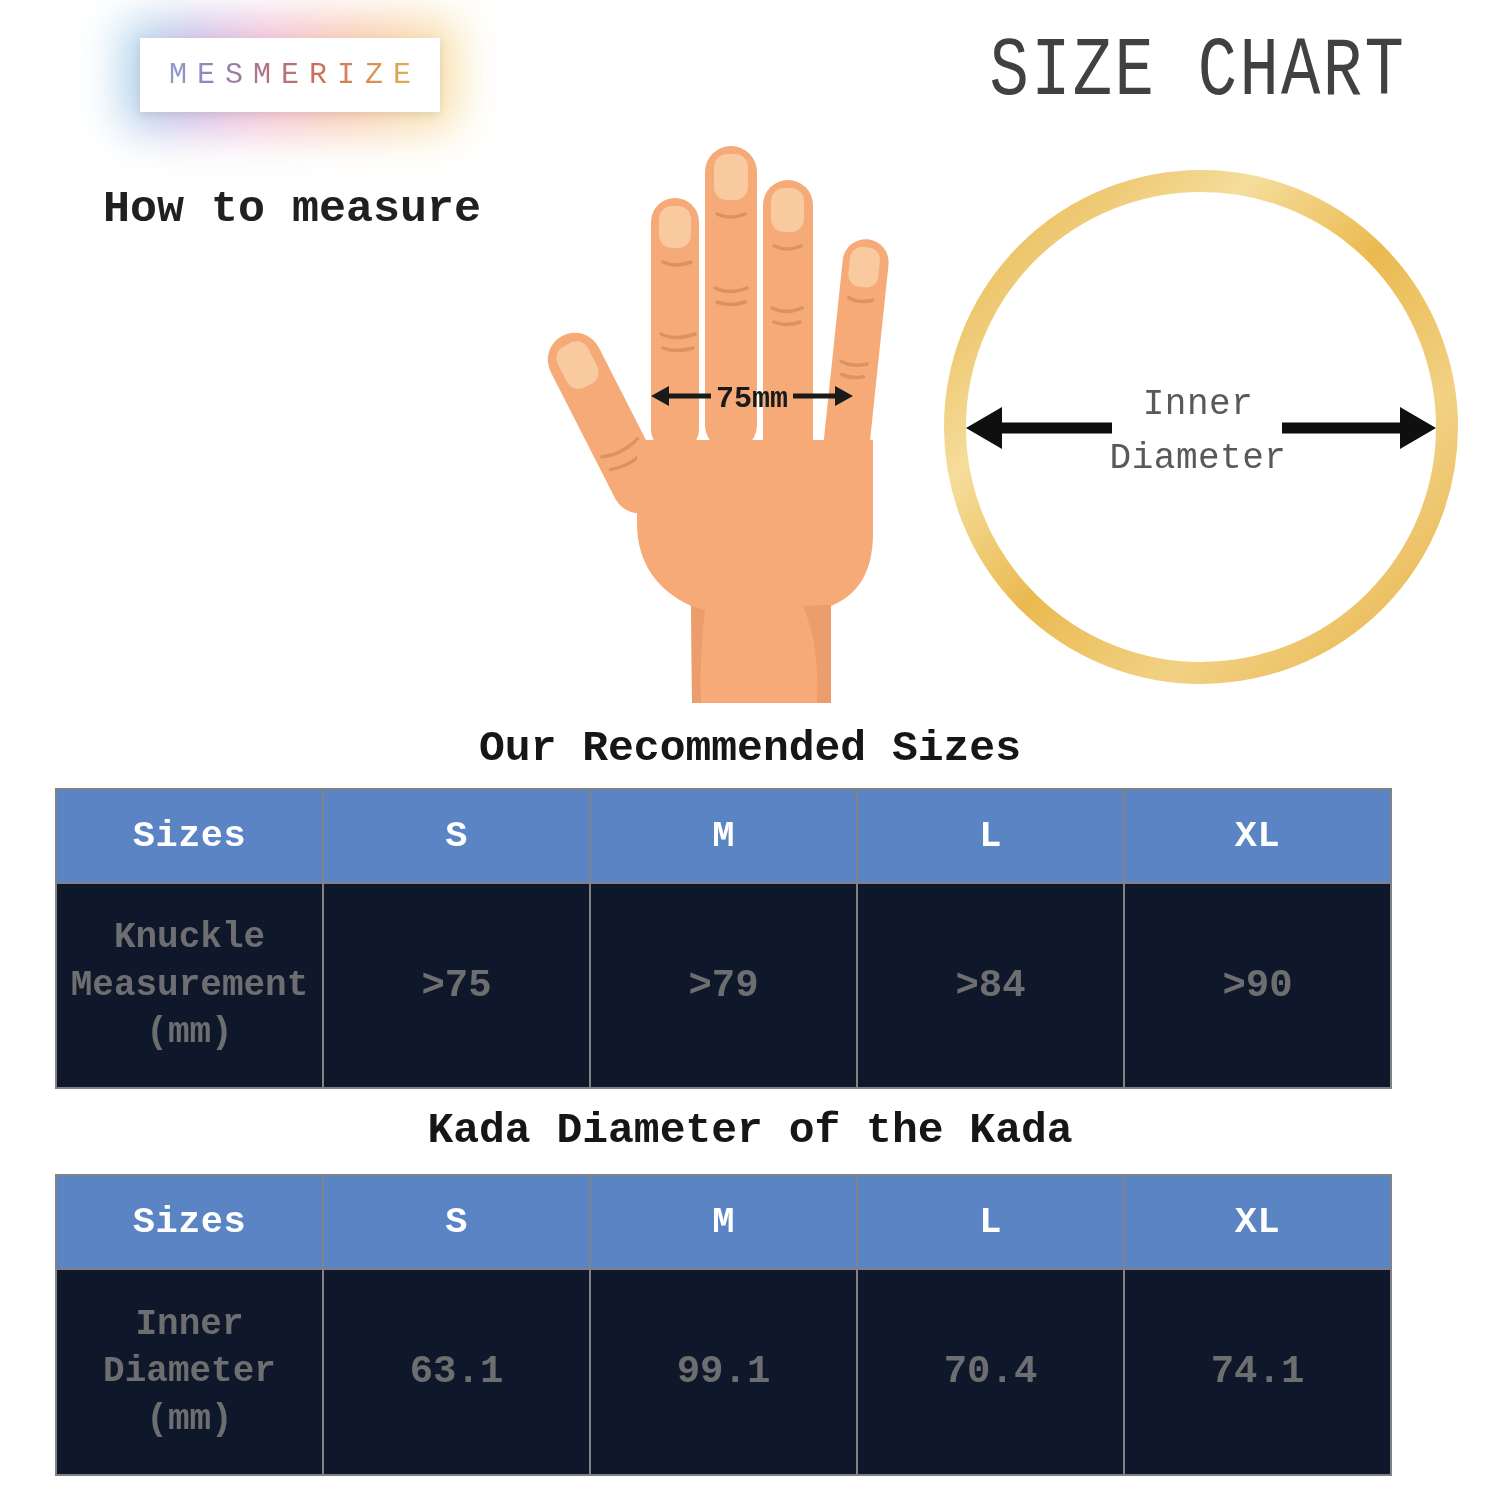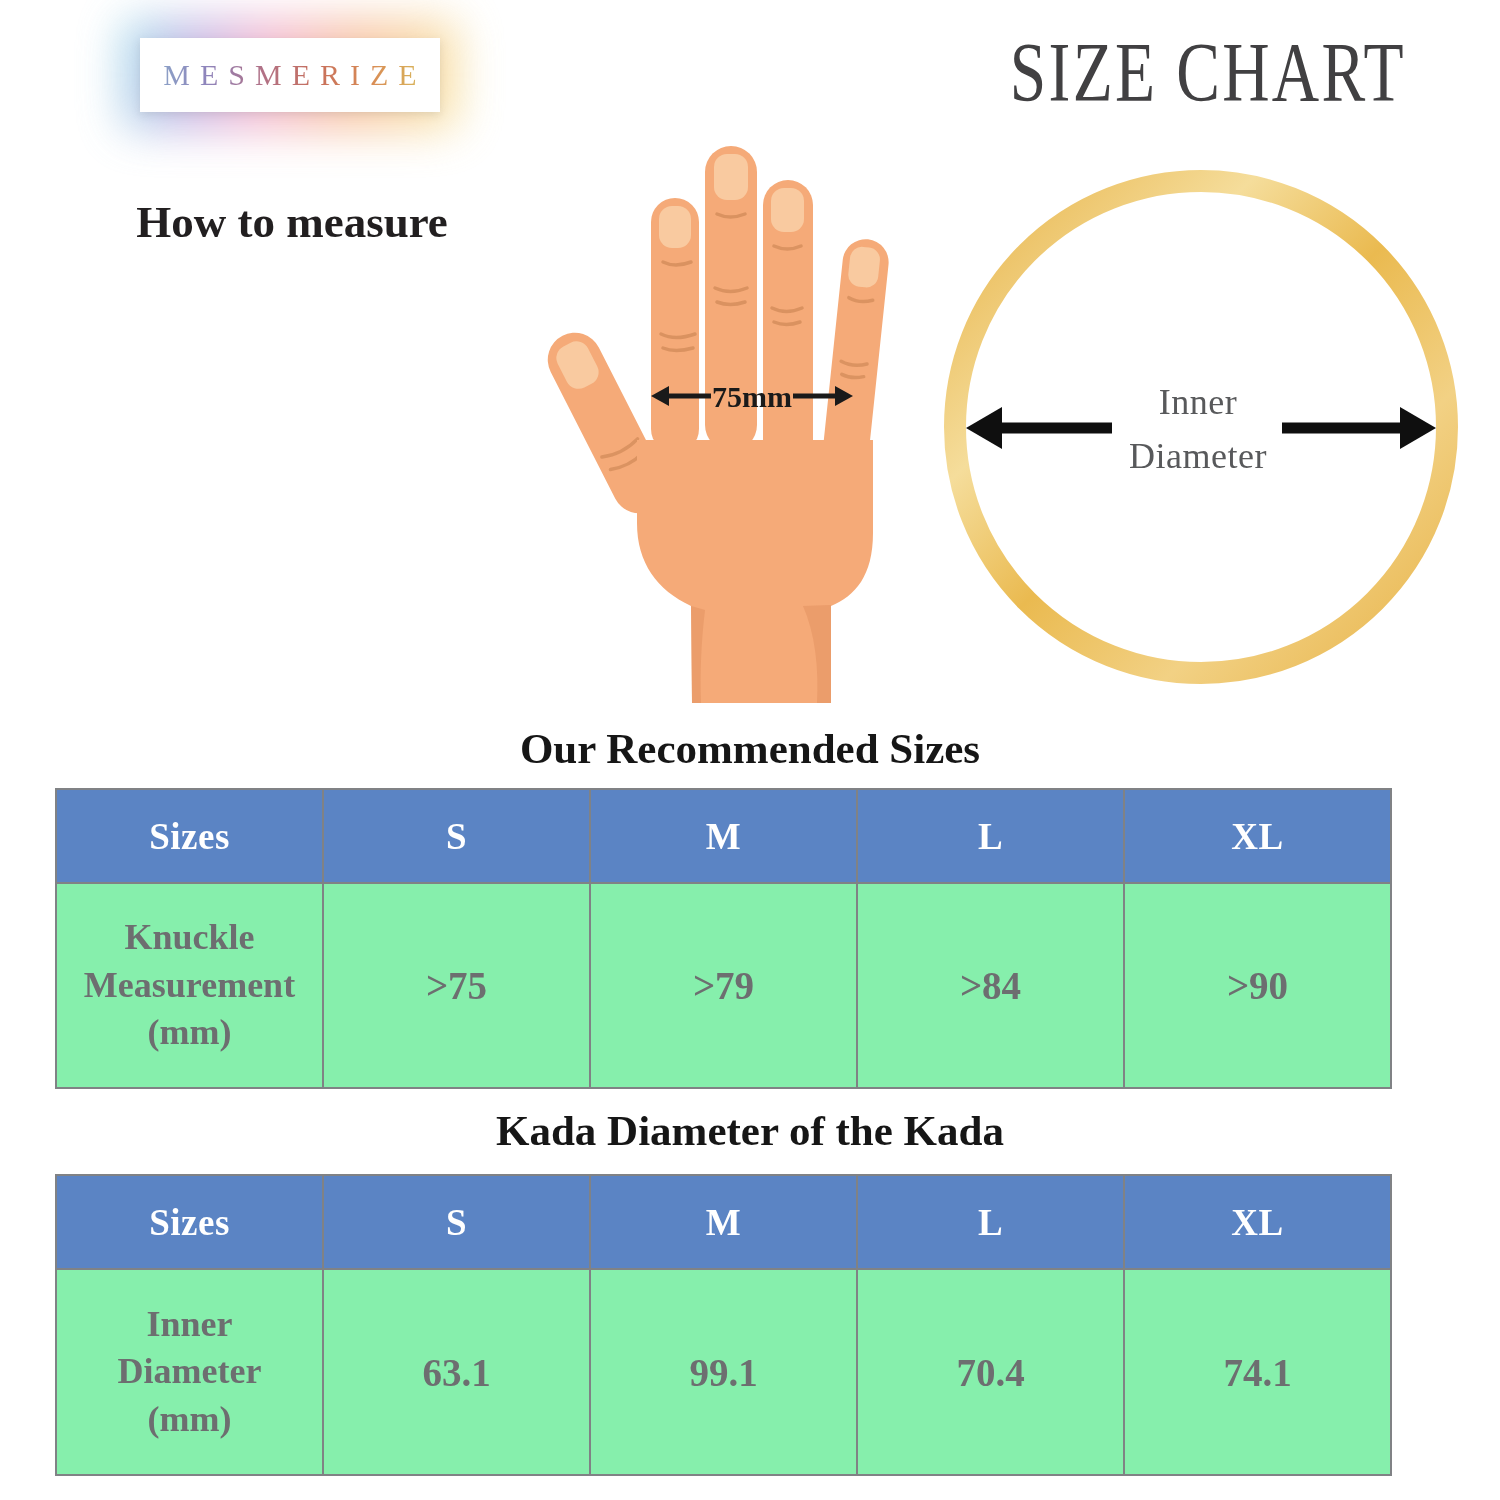--- a/index.html
+++ b/index.html
@@ -1,18 +1,18 @@
 <!DOCTYPE html>
 <html><head>
 <meta charset="utf-8">
 <style>
   html,body { margin:0; padding:0; background:#ffffff; }
   .canvas {
     position:relative; width:1500px; height:1500px; background:#ffffff;
-    font-family:Liberation Serif, serif; overflow:hidden;
+    font-family:Liberation Mono, monospace; overflow:hidden;
   }
 
   
   .logo { position:absolute; left:140px; top:38px; width:300px; height:74px; }
   .logo-glow {
     position:absolute; inset:-18px; border-radius:14px;
     background:linear-gradient(100deg,#8fd8e8 0%,#b9a8e0 22%,#f0a8c8 42%,#f6b88e 68%,#f6e296 100%);
     filter:blur(22px); opacity:.8;
   }
   .logo-box {
@@ -29,21 +29,21 @@
 
   
   .page-title {
     position:absolute; top:24px; right:94px; white-space:nowrap;
     font-size:84px; font-weight:300; letter-spacing:3px; color:#414042;
     transform:scaleX(.78); transform-origin:100% 50%;
   }
 
   
   .howto { position:absolute; left:42px; top:184px; width:500px; text-align:center; }
-  .howto h2 { margin:12px 0 26px 0; font-size:45px; font-weight:700; color:#221f20; }
+  .howto h2 { margin:0 0 26px 0; font-size:45px; font-weight:700; color:#221f20; }
   .howto p {
     margin:0 auto; width:490px; font-size:30px; line-height:2.25;
     color:#414042; font-weight:400; white-space:pre-line;
   }
 
   
   .hand-svg { position:absolute; left:545px; top:138px; width:365px; height:575px; }
   .kada-wrap { position:absolute; left:936px; top:162px; width:530px; height:530px; }
   .kada-label { font-size:36px; fill:#58595b; letter-spacing:.5px; }
   .mm-label { font-size:30px; font-weight:700; fill:#1a1a1a; }
@@ -52,21 +52,21 @@
   .sec-title {
     position:absolute; left:0; width:1500px; text-align:center;
     font-size:43px; font-weight:700; color:#161616;
   }
   .sec-title.first  { top:724px; }
   .sec-title.second { top:1106px; }
 
   
   .sizes-table {
     position:absolute; left:55px; width:1337px;
-    border-collapse:collapse; table-layout:fixed; background:#86efac;
+    border-collapse:collapse; table-layout:fixed; background:#0f172a;
   }
   .sizes-table.first  { top:788px; }
   .sizes-table.second { top:1174px; }
   .sizes-table th, .sizes-table td { border:2px solid #808285; text-align:center; }
   .sizes-table th {
     background:#5b84c4; color:#ffffff; font-size:37px; font-weight:700;
     height:90px; letter-spacing:.5px;
   }
   .sizes-table td { color:#6d6e70; font-weight:700; font-size:39px; }
   .sizes-table.first  tbody td { height:201px; }

